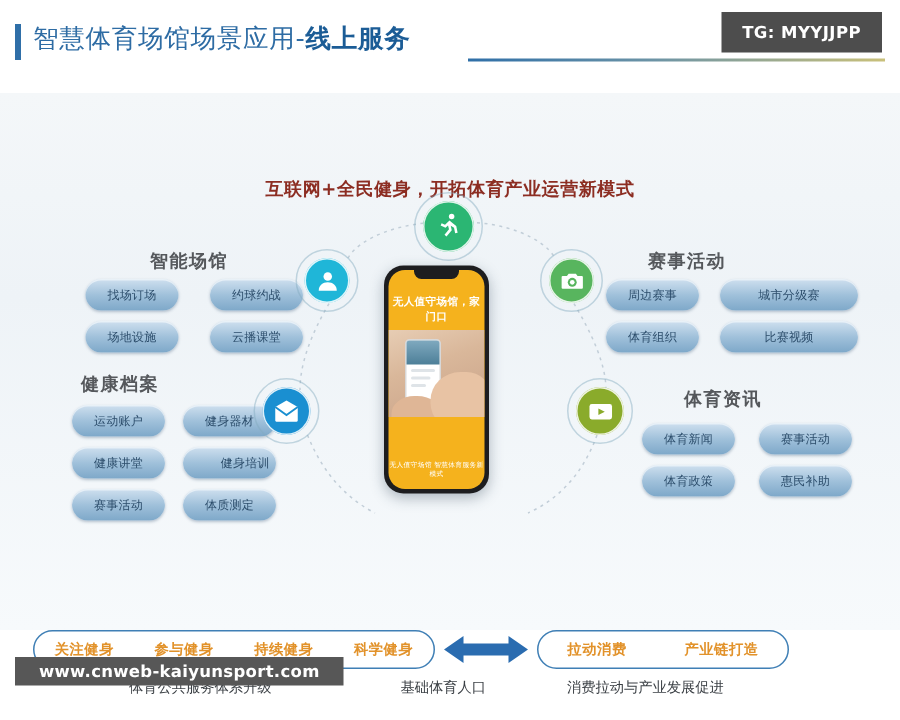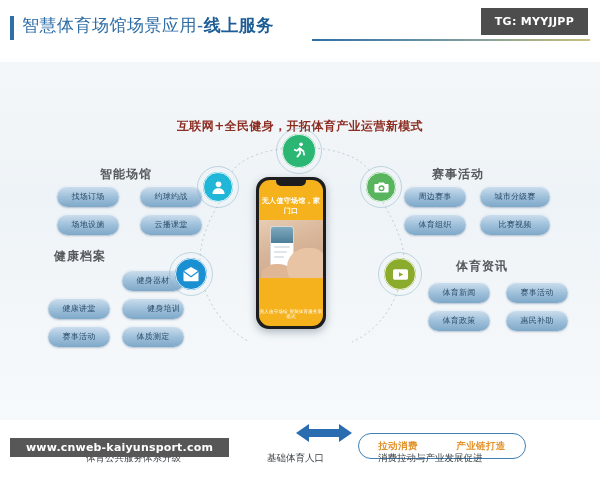--- a/index.html
+++ b/index.html
@@ -78,21 +78,21 @@
     width: 62px; height: 21px;
     border-radius: 11px;
     background: linear-gradient(180deg,#cfe0ef 0%, #9fc0da 52%, #7ea8c9 100%);
     box-shadow: 0 1px 2px rgba(60,90,120,.35), inset 0 1px 0 rgba(255,255,255,.55);
     color: #2c4d6b;
     font-size: 8px;
     display: flex; align-items: center; justify-content: center;
     letter-spacing: .2px;
     white-space: nowrap;
   }
-  .pill.w70 { width: 70px; font-family: Liberation Mono, monospace; }
+  .pill.w70 { width: 92px; font-family: Liberation Mono, monospace; }
 
   
   .circ {
     position: absolute;
     border-radius: 50%;
     display: flex; align-items: center; justify-content: center;
   }
   .circ .ring {
     position: absolute; inset: 0;
     border-radius: 50%;
@@ -179,21 +179,21 @@
 
   
   .cap-bar {
     position: absolute;
     border: 1.5px solid #3f7fb5;
     border-radius: 14px;
     background: #ffffff;
     display: flex; align-items: center; justify-content: space-around;
   }
   #bar-left  { left: 22px;  top: 358px; width: 268px; height: 26px; }
-  #bar-right { left: 358px; top: 358px; width: 168px; height: 26px; margin-top: 13px; }
+  #bar-right { left: 358px; top: 358px; width: 168px; height: 26px; }
   .cap-bar span {
     font-size: 9.5px; font-weight: bold; color: #e2922a;
     letter-spacing: .4px; white-space: nowrap;
   }
 
   .dbl-arrow {
     position: absolute; left: 296px; top: 362px;
     width: 56px; height: 18px;
   }
 
@@ -246,20 +246,21 @@
     <div class="sec-title" id="sec-venue">智能场馆</div>
     <div class="sec-title" id="sec-health">健康档案</div>
     <div class="sec-title" id="sec-event">赛事活动</div>
     <div class="sec-title" id="sec-news">体育资讯</div>
 
     <div class="pill" style="left:57px;  top:124px;">找场订场</div>
     <div class="pill" style="left:140px; top:124px;">约球约战</div>
     <div class="pill" style="left:57px;  top:152px;">场地设施</div>
     <div class="pill" style="left:140px; top:152px;">云播课堂</div>
 
+    <div class="pill" style="left:48px;  top:208px;">运动账户</div>
     <div class="pill" style="left:122px; top:208px;">健身器材</div>
     <div class="pill" style="left:48px;  top:236px;">健康讲堂</div>
     <div class="pill" style="left:122px; top:236px;padding-left:21px;">健身培训</div>
     <div class="pill" style="left:48px;  top:264px;">赛事活动</div>
     <div class="pill" style="left:122px; top:264px;">体质测定</div>
 
     <div class="pill" style="left:404px; top:124px;">周边赛事</div>
     <div class="pill w70" style="left:480px; top:124px;">城市分级赛</div>
     <div class="pill" style="left:404px; top:152px;">体育组织</div>
     <div class="pill w70" style="left:480px; top:152px;">比赛视频</div>
@@ -326,20 +327,26 @@
             <div class="ip-l2"></div>
             <div class="ip-l3"></div>
           </div>
           <div class="hand2"></div>
           <div class="hand"></div>
         </div>
         <div class="app-foot">无人值守场馆 智慧体育服务新模式</div>
       </div>
     </div>
 
+    <div class="cap-bar" id="bar-left">
+      <span>关注健身</span>
+      <span>参与健身</span>
+      <span>持续健身</span>
+      <span>科学健身</span>
+    </div>
 
     <svg class="dbl-arrow" viewBox="0 0 56 18">
       <path d="M0,9 L13,0 L13,5 L43,5 L43,0 L56,9 L43,18 L43,13 L13,13 L13,18 Z" fill="#2a6cb0"></path>
     </svg>
 
     <div class="cap-bar" id="bar-right">
       <span>拉动消费</span>
       <span>产业链打造</span>
     </div>
 

